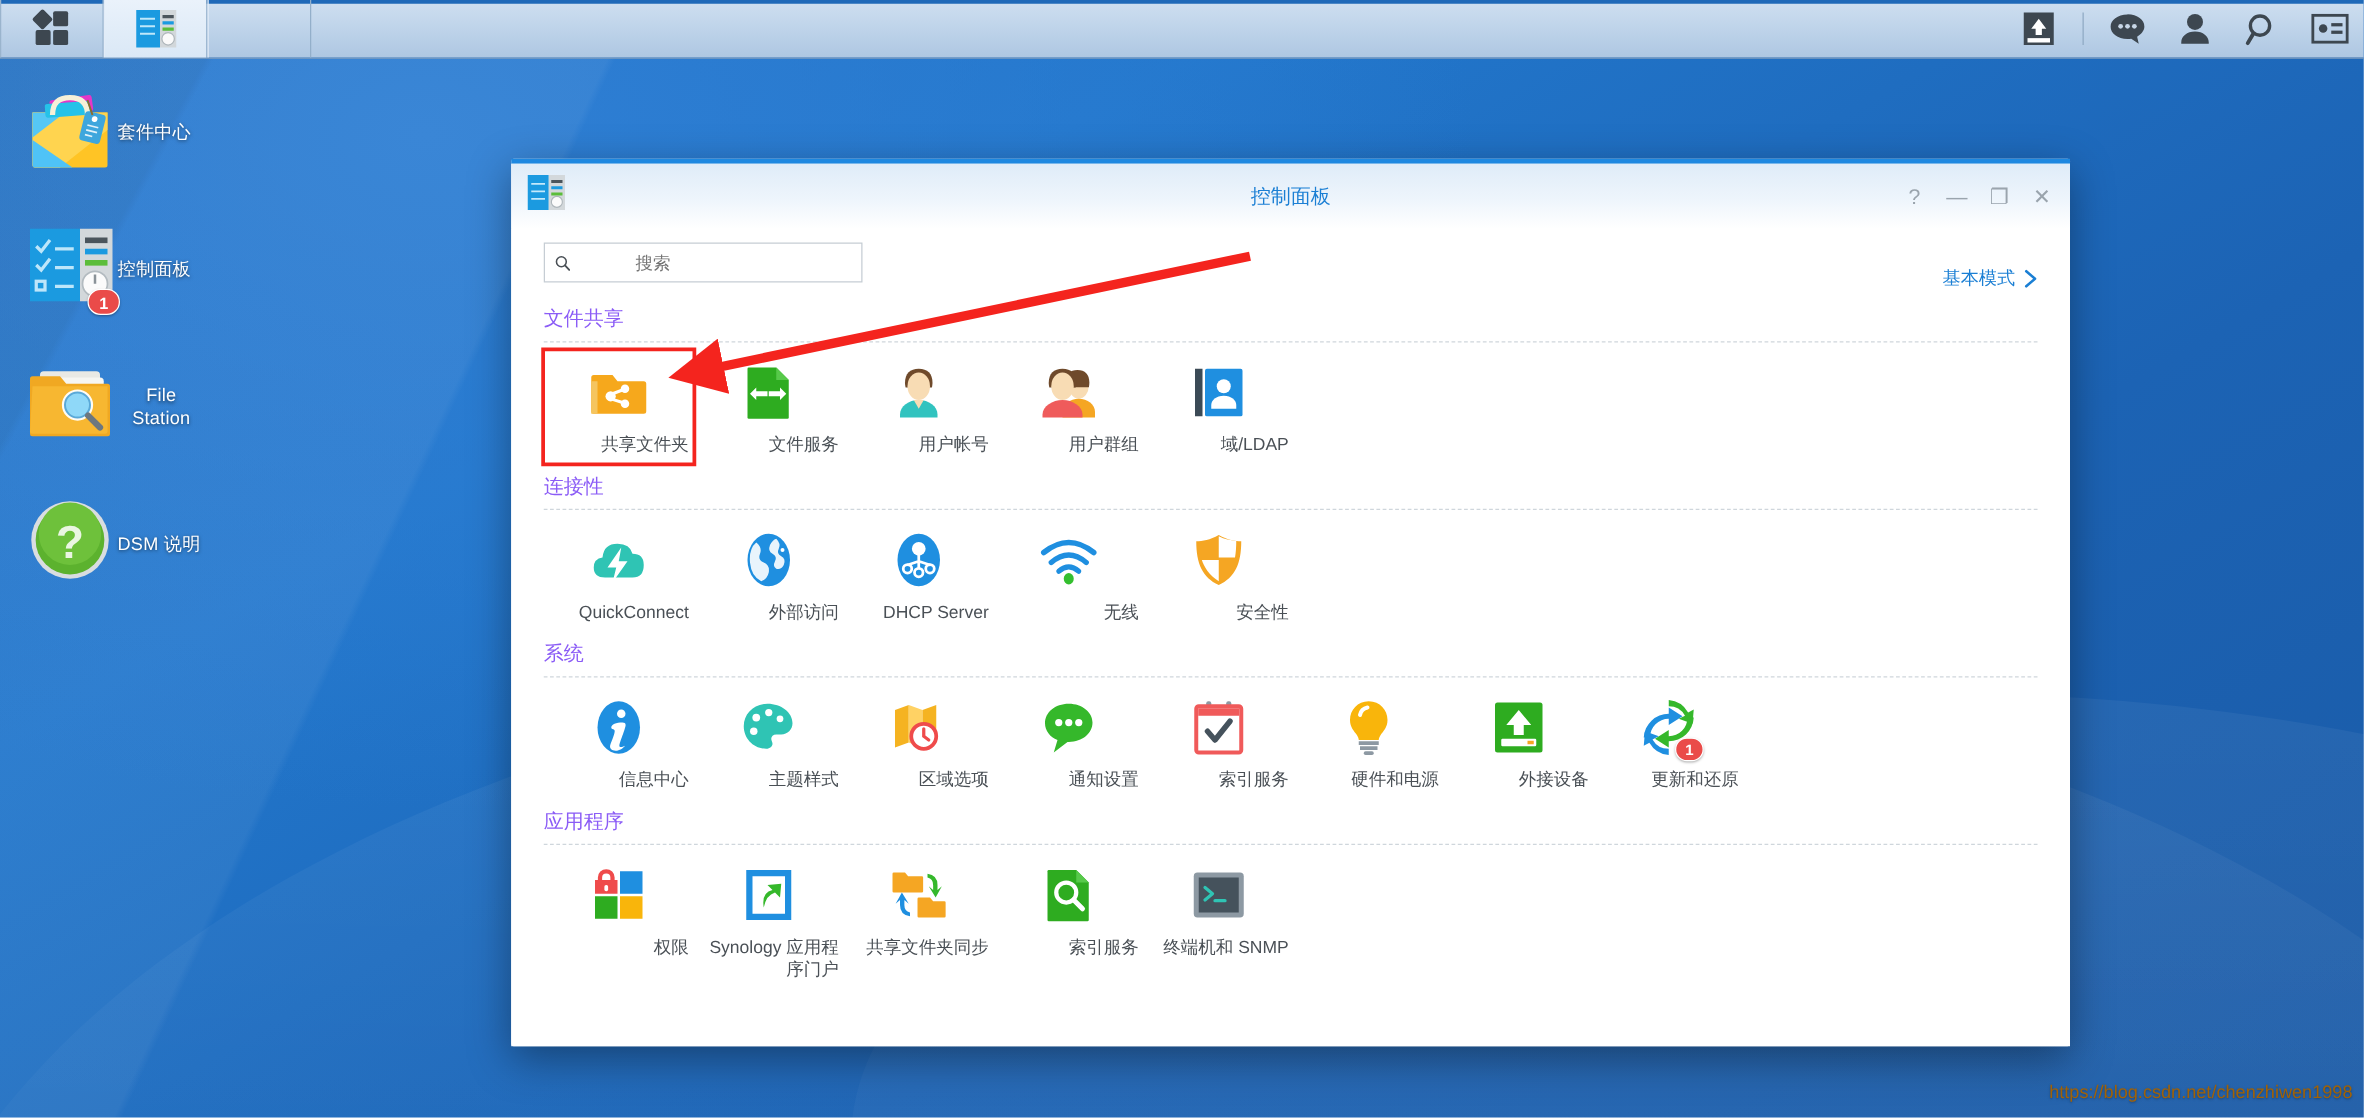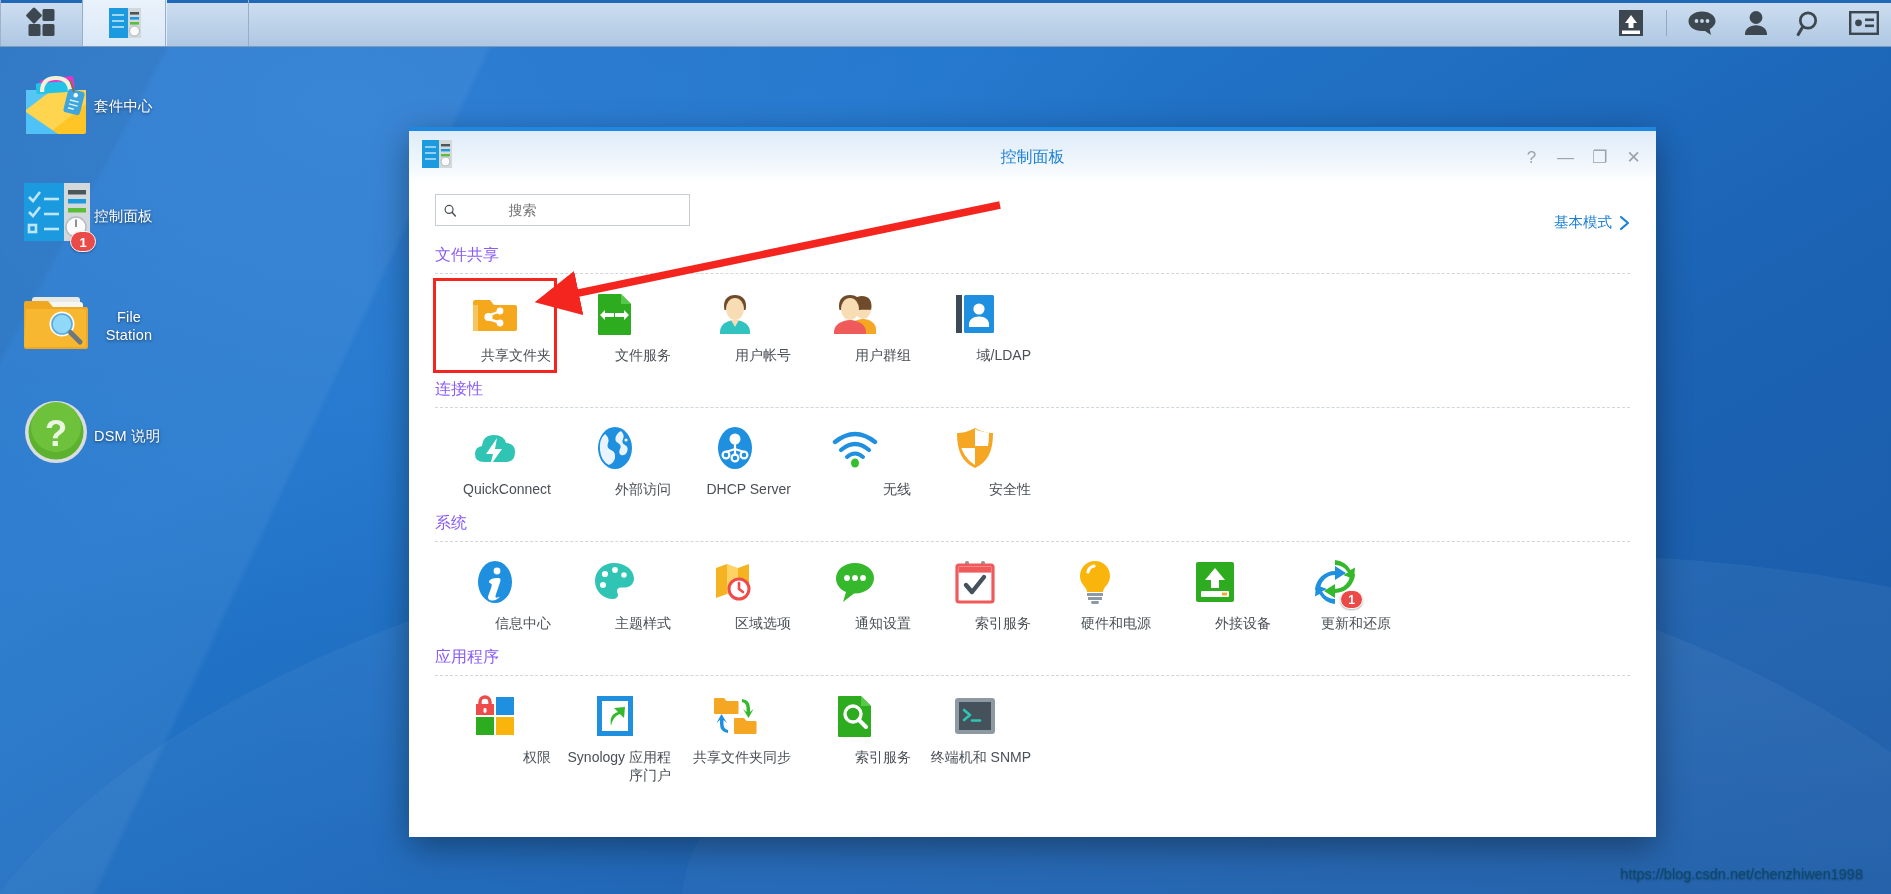--- a/index.html
+++ b/index.html
@@ -146,22 +146,22 @@
   .cell .cap {
     margin-top: 9px; font-size: 14px; color: #4a5056; text-align: right; line-height: 1.28;
     width: 112px;
   }
   .cell.selected { outline: 3px solid #f4241e; outline-offset: -1px; }
 
   
   .arrow-svg { position: absolute; left: 0; top: 0; width: 1891px; height: 894px; pointer-events: none; z-index: 40; }
 
   .watermark {
-    position: absolute; right: 28px; bottom: 12px; z-index: 45;
-    color: #0c4a6e; font-size: 14.5px; text-shadow: 0 1px 2px rgba(0,0,0,.35);
+    position: absolute; right: 9px; bottom: 12px; z-index: 45;
+    color: #a16207; font-size: 14.5px; text-shadow: 0 1px 2px rgba(0,0,0,.35);
   }
 </style>
 </head>
 <body>
 
 <div class="desk-sheen"></div>
 <div class="desk-curve"></div>
 <div class="desk-curve2"></div>
 
 <div class="taskbar">

